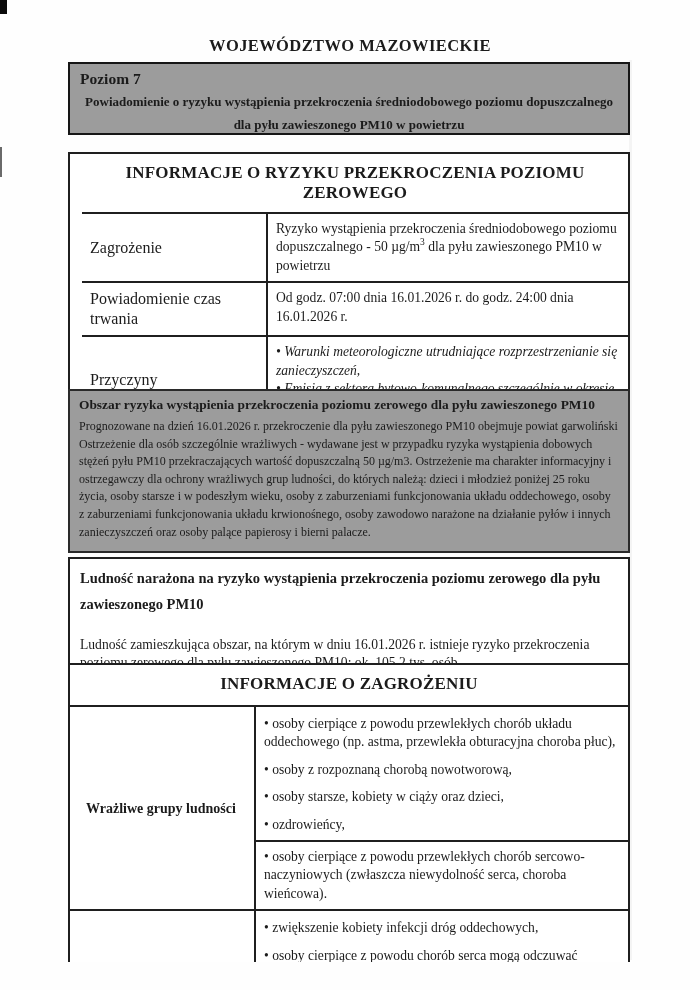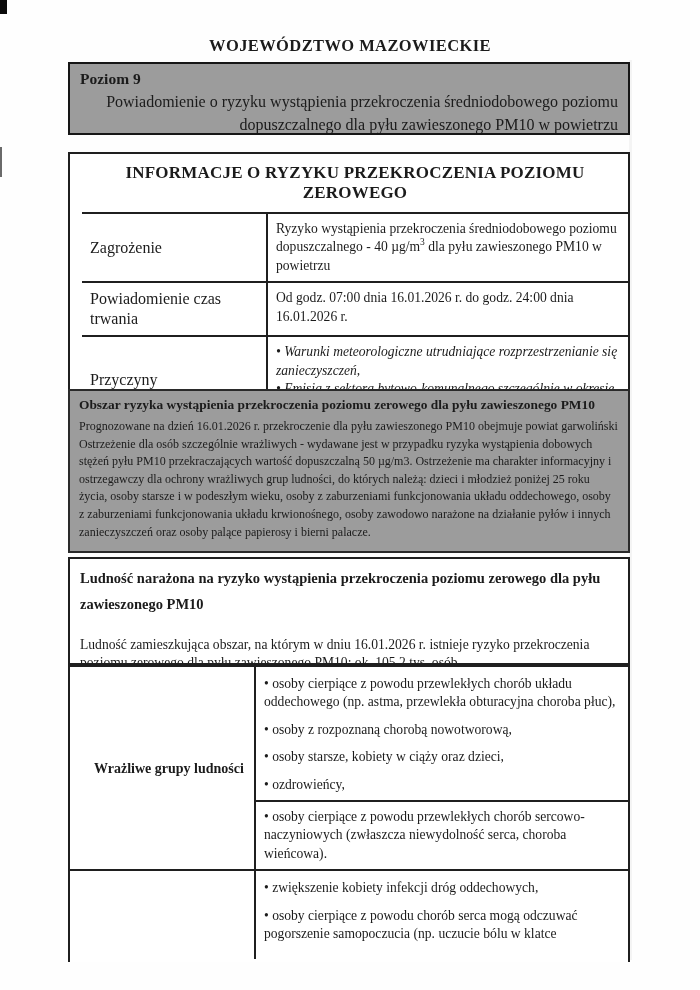--- a/index.html
+++ b/index.html
@@ -28,21 +28,21 @@
   }
 
   .block{position:absolute;left:68px;width:562px;}
 
   
   .notice-box{
     top:62px;height:73px;background:var(--gray);
     border:2px solid #161616;padding:3px 10px 4px 10px;overflow:hidden;
   }
   .notice-level{font-weight:bold;font-size:15.5px;line-height:23px;}
-  .notice-msg{font-weight:normal;font-size:16px;line-height:23px;text-align:right;}
+  .notice-msg{font-weight:bold;font-size:13px;line-height:23px;text-align:center;}
 
   
   .tbl{border:2px solid var(--bd);background:#fff;padding-left:12px;}
   .tbl-title{
     min-height:40px;padding:9px 6px;text-align:center;
     font-weight:bold;font-size:17px;letter-spacing:.2px;
   }
   .t-row{display:grid;grid-template-columns:184px 1fr;border-top:2px solid var(--bd);}
   .t-label{
     padding:6px 8px;font-weight:normal;font-size:16px;line-height:20px;
@@ -81,50 +81,50 @@
   }
   .pop-heading{font-weight:bold;font-size:14.5px;line-height:26px;}
   .pop-body{font-size:13.6px;line-height:18.4px;margin-top:19px;}
 
   
   .table2{
     top:663px;height:299px;overflow:hidden;
     border:2px solid var(--bd);border-bottom:none;background:#fff;
   }
   .t2-row1{display:grid;grid-template-columns:184px 1fr;grid-template-rows:auto auto;border-top:2px solid var(--bd);}
-  .t2-label{grid-column:1;grid-row:1/3;display:flex;align-items:center;padding:6px 6px 6px 24px;font-weight:bold;font-size:14px;line-height:19px;}
+  .t2-label{grid-column:1;grid-row:1/3;display:flex;align-items:center;padding:6px 6px 6px 16px;font-weight:bold;font-size:14px;line-height:19px;}
   .t2-cellA{grid-column:2;grid-row:1;border-left:2px solid var(--bd);padding:8px 8px 6px 8px;font-size:13.6px;line-height:18.4px;}
   .t2-cellB{grid-column:2;grid-row:2;border-left:2px solid var(--bd);border-top:2px solid var(--bd);padding:6px 8px;font-size:13.6px;line-height:18.4px;}
   .t2-row2{display:grid;grid-template-columns:184px 1fr;border-top:2px solid var(--bd);min-height:90px;}
   .t2-empty{grid-column:1;}
   .t2-cellC{grid-column:2;border-left:2px solid var(--bd);padding:8px;font-size:13.6px;line-height:18.4px;}
 </style>
 </head>
 <body>
 
 <div class="page">
 
   <div class="artifact-corner"></div>
   <div class="artifact-edge"></div>
   <div class="artifact-streak"></div>
 
   <div class="doc-title">WOJEWÓDZTWO MAZOWIECKIE</div>
 
   <div class="block notice-box">
-    <div class="notice-level">Poziom 9</div>
+    <div class="notice-level">Poziom 7</div>
     <div class="notice-msg">Powiadomienie o ryzyku wystąpienia przekroczenia średniodobowego poziomu dopuszczalnego dla pyłu zawieszonego PM10 w powietrzu</div>
   </div>
 
   <div class="block tbl table1">
     <div class="tbl-title">INFORMACJE O RYZYKU PRZEKROCZENIA POZIOMU ZEROWEGO</div>
 
     <div class="t-row row-threat">
       <div class="t-label">Zagrożenie</div>
       <div class="t-val">
-        <span>Ryzyko wystąpienia przekroczenia średniodobowego poziomu dopuszczalnego - 40 µg/m</span><sup>3</sup><span> dla pyłu zawieszonego PM10 w powietrzu</span>
+        <span>Ryzyko wystąpienia przekroczenia średniodobowego poziomu dopuszczalnego - 50 µg/m</span><sup>3</sup><span> dla pyłu zawieszonego PM10 w powietrzu</span>
       </div>
     </div>
 
     <div class="t-row row-duration">
       <div class="t-label">Powiadomienie czas trwania</div>
       <div class="t-val">Od godz. 07:00 dnia 16.01.2026 r. do godz. 24:00 dnia 16.01.2026 r.</div>
     </div>
 
     <div class="t-row row-causes">
       <div class="t-label">Przyczyny</div>
@@ -139,20 +139,21 @@
     <div class="area-heading">Obszar ryzyka wystąpienia przekroczenia poziomu zerowego dla pyłu zawieszonego PM10</div>
     <div class="area-body">Prognozowane na dzień 16.01.2026 r. przekroczenie dla pyłu zawieszonego PM10 obejmuje powiat garwoliński Ostrzeżenie dla osób szczególnie wrażliwych - wydawane jest w przypadku ryzyka wystąpienia dobowych stężeń pyłu PM10 przekraczających wartość dopuszczalną 50 µg/m3. Ostrzeżenie ma charakter informacyjny i ostrzegawczy dla ochrony wrażliwych grup ludności, do których należą: dzieci i młodzież poniżej 25 roku życia, osoby starsze i w podeszłym wieku, osoby z zaburzeniami funkcjonowania układu oddechowego, osoby z zaburzeniami funkcjonowania układu krwionośnego, osoby zawodowo narażone na działanie pyłów i innych zanieczyszczeń oraz osoby palące papierosy i bierni palacze.</div>
   </div>
 
   <div class="block pop-section">
     <div class="pop-heading">Ludność narażona na ryzyko wystąpienia przekroczenia poziomu zerowego dla pyłu zawieszonego PM10</div>
     <div class="pop-body">Ludność zamieszkująca obszar, na którym w dniu 16.01.2026 r. istnieje ryzyko przekroczenia poziomu zerowego dla pyłu zawieszonego PM10: ok. 105,2 tys. osób.</div>
   </div>
 
   <div class="block table2">
+    <div class="tbl-title">INFORMACJE O ZAGROŻENIU</div>
 
     <div class="t2-row1">
       <div class="t2-label">Wrażliwe grupy ludności</div>
       <div class="t2-cellA">
           <div class="sp-bullet">osoby cierpiące z powodu przewlekłych chorób układu oddechowego (np. astma, przewlekła obturacyjna choroba płuc),</div>
           <div class="sp-bullet">osoby z rozpoznaną chorobą nowotworową,</div>
           <div class="sp-bullet">osoby starsze, kobiety w ciąży oraz dzieci,</div>
           <div class="sp-bullet">ozdrowieńcy,</div>
         </div>
       <div class="t2-cellB">

